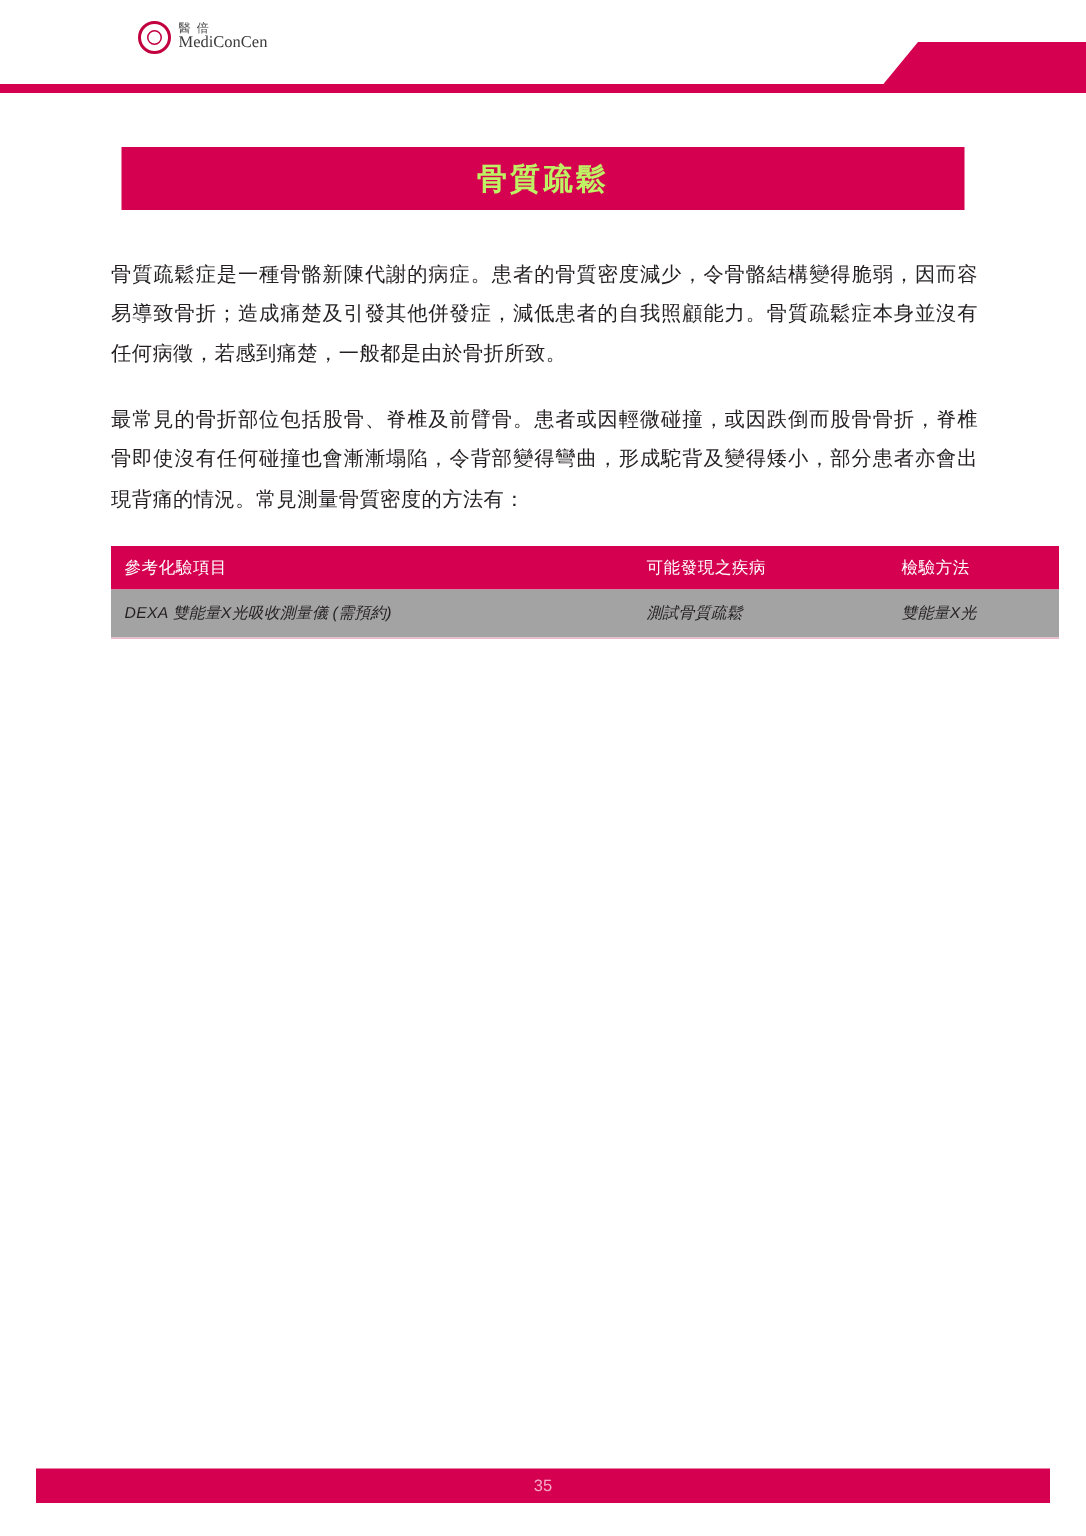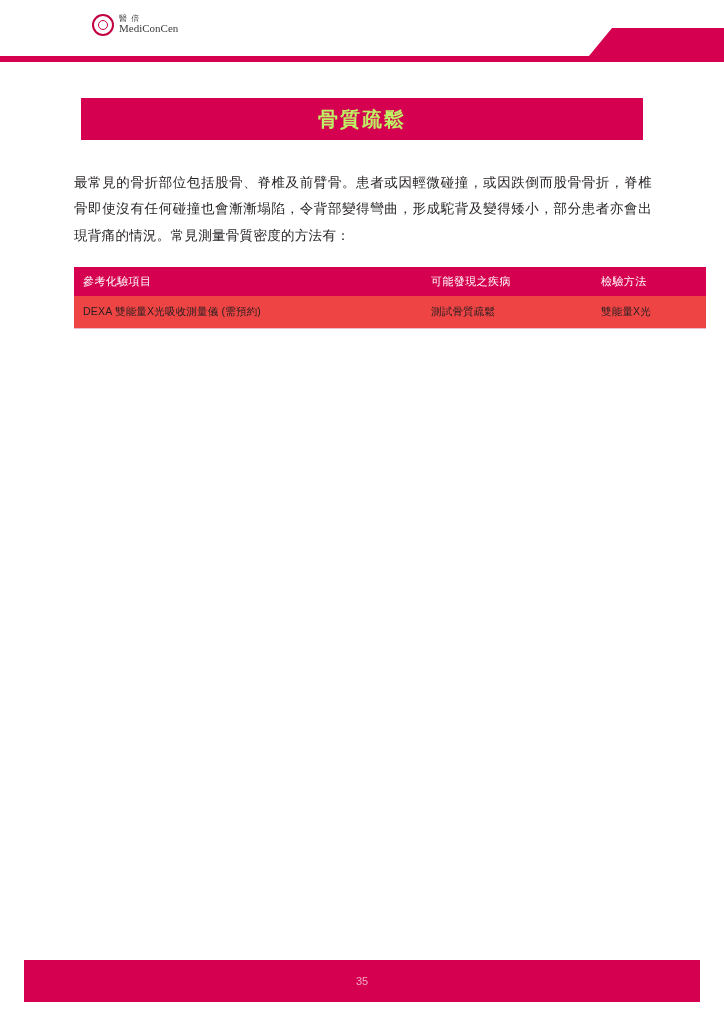--- a/index.html
+++ b/index.html
@@ -140,21 +140,22 @@
     font-size: 10.5px;
     padding: 9px 9px;
     color: #231f20;
     border-bottom: 1px solid #ecb9cd;
     letter-spacing: 0.2px;
   }
   table.info-table tr.row-alt td {
     background: #f6dbe6;
   }
   table.info-table tr.row-plain td {
-    background: #ef4444;
+    background: #a3a3a3;
+    font-style: italic;
   }
   table.info-table td.col1 { width: 330px; }
   table.info-table td.col2 { width: 152px; }
   table.info-table td.col3 { width: 96px; }
   table.info-table th.col1 { width: 330px; }
   table.info-table th.col2 { width: 152px; }
   table.info-table th.col3 { width: 96px; }
 
   .note {
     margin-top: 7px;
@@ -162,21 +163,21 @@
     color: #d5004f;
     letter-spacing: 0.2px;
   }
 
   
   .page-footer {
     position: absolute;
     left: 24px;
     bottom: 22px;
     width: 676px;
-    height: 42px;
+    height: 23px;
     background: #d5004f;
     display: flex;
     align-items: center;
     justify-content: center;
   }
   .page-number {
     color: #f4a9c6;
     font-size: 11px;
   }
 </style>
@@ -194,20 +195,21 @@
     </div>
   </div>
 </div>
 
 <div class="title-bar">
   <span class="title-text">骨質疏鬆</span>
 </div>
 
 <div class="content">
 
+  <p class="para">骨質疏鬆症是一種骨骼新陳代謝的病症。患者的骨質密度減少，令骨骼結構變得脆弱，因而容易導致骨折；造成痛楚及引發其他併發症，減低患者的自我照顧能力。骨質疏鬆症本身並沒有任何病徵，若感到痛楚，一般都是由於骨折所致。</p>
   <p class="para">最常見的骨折部位包括股骨、脊椎及前臂骨。患者或因輕微碰撞，或因跌倒而股骨骨折，脊椎骨即使沒有任何碰撞也會漸漸塌陷，令背部變得彎曲，形成駝背及變得矮小，部分患者亦會出現背痛的情況。常見測量骨質密度的方法有：</p>
 
   <div class="table-wrap">
     <table class="info-table">
       <thead>
         <tr>
           <th class="col1">參考化驗項目</th>
           <th class="col2">可能發現之疾病</th>
           <th class="col3">檢驗方法</th>
         </tr>

